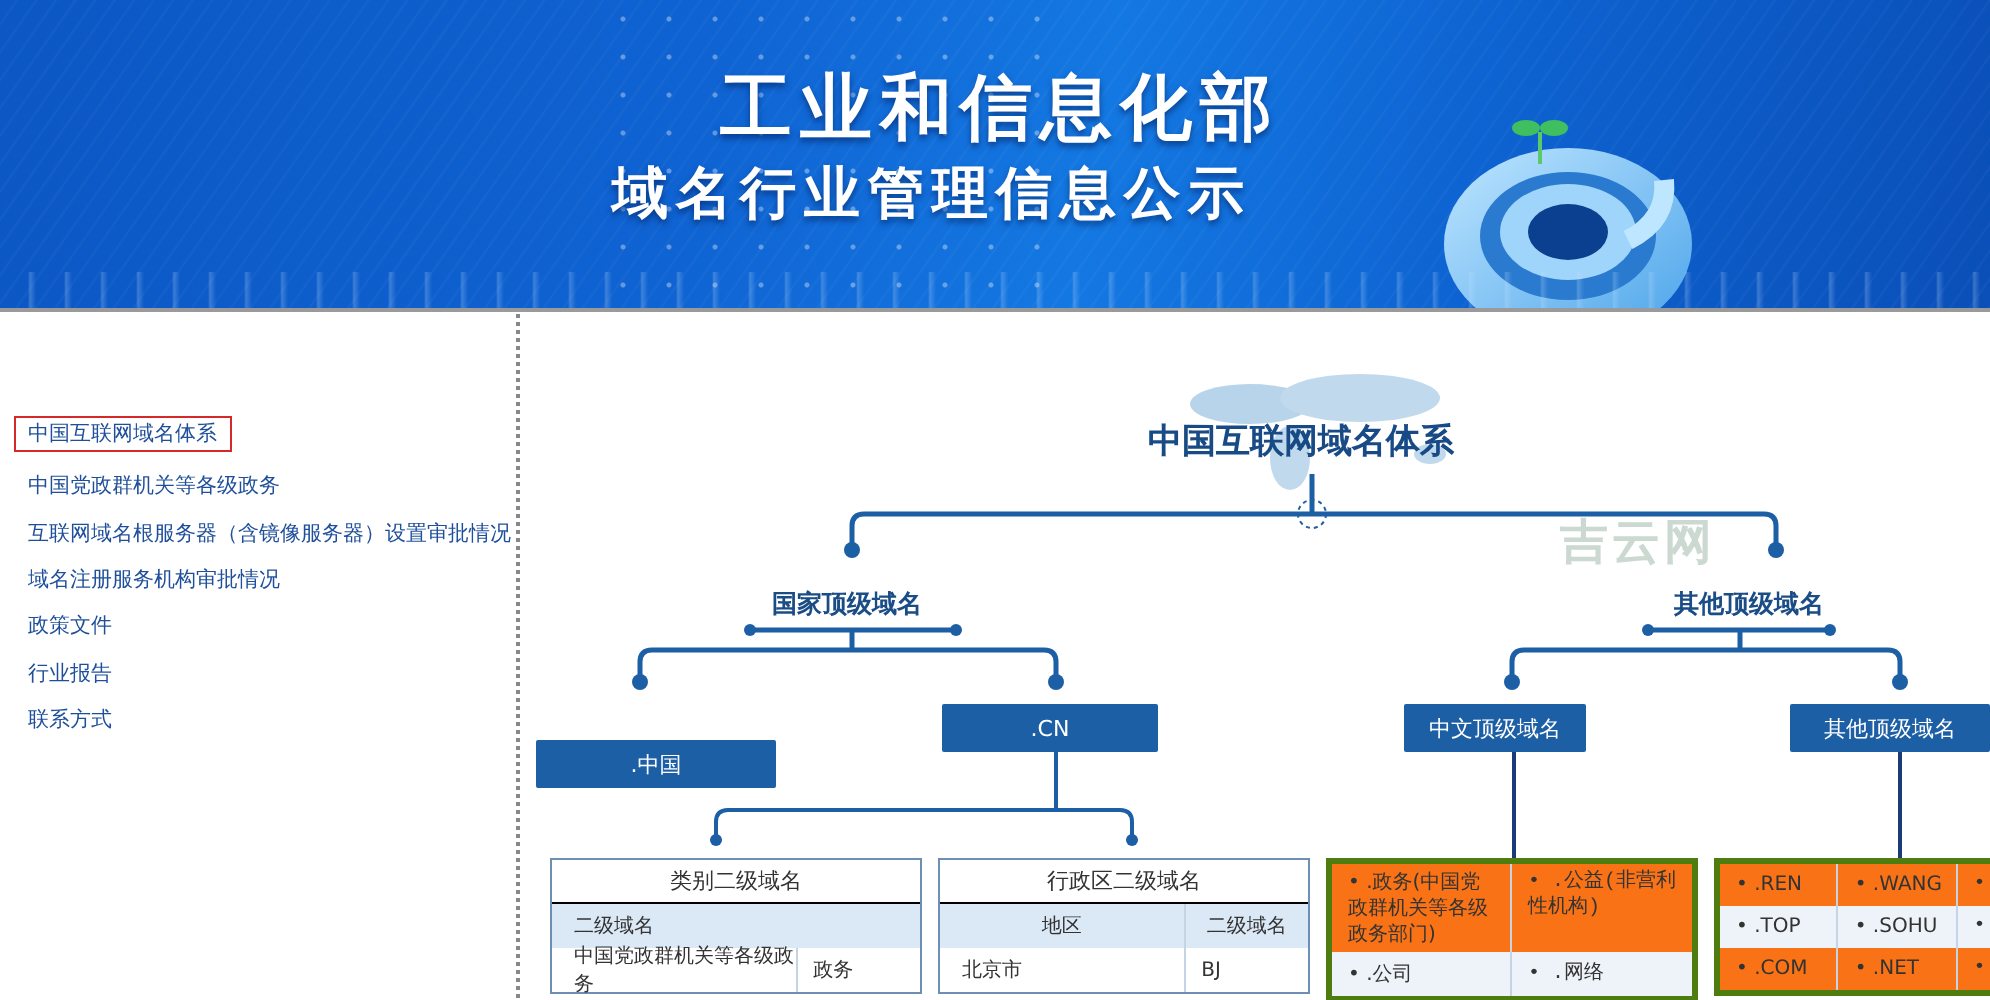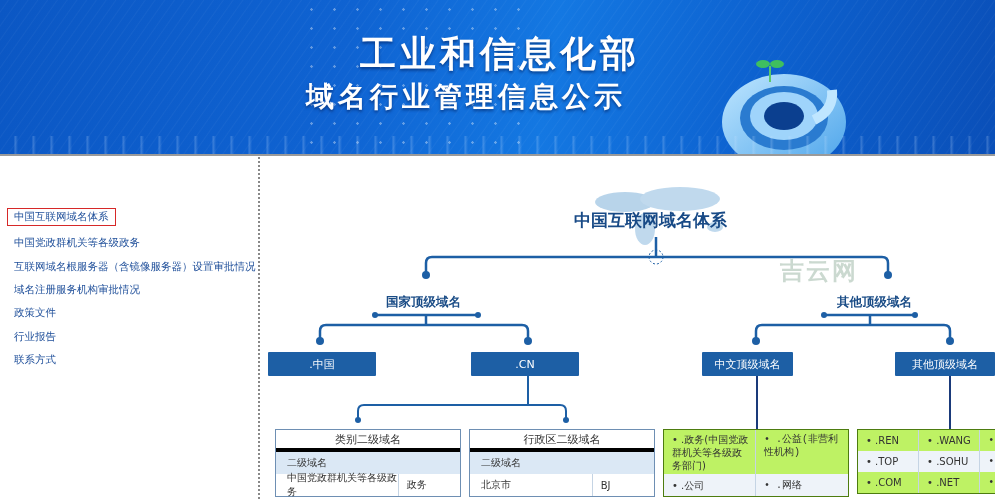--- a/index.html
+++ b/index.html
@@ -36,28 +36,28 @@
   .diagram { position: absolute; left: 0; top: 0; }
 
   .node-title { position: absolute; font-weight: bold; color: #1a4c86; white-space: nowrap; }
   .root-title { left: 314px; top: 52px; font-size: 17px; color: #184a86; }
   .cat-title { font-size: 12.5px; }
 
   .blue-box { position: absolute; height: 24px; background: #1d5fa5; color: #fff; font-size: 11px;
     display: flex; align-items: center; justify-content: center; border-radius: 1px; }
 
   .table { position: absolute; border: 1px solid #6e8fb3; background: #fff; font-size: 10px; color: #333; }
-  .table .t-head { height: 22px; display: flex; align-items: center; justify-content: center; font-size: 11px; color: #333; border-bottom: 4px solid #000000; }
+  .table .t-head { height: 22px; display: flex; align-items: center; justify-content: center; font-size: 11px; color: #333; border-bottom: 1px solid #000000; }
   .table .t-row { display: flex; height: 22px; }
   .table .t-row.sub { background: #dbe8f5; }
   .table .t-cell { display: flex; align-items: center; padding-left: 8px; border-right: 1px solid #c5d4e4; }
   .table .t-cell.center { justify-content: center; padding-left: 0; }
   .table .t-cell:last-child { border-right: none; }
 
-  .list-table { position: absolute; border: 1px solid #4d7c0f; background: #bef264; font-size: 10px; color: #333; }
+  .list-table { position: absolute; border: 3px solid #4d7c0f; background: #f97316; font-size: 10px; color: #333; }
   .list-table .l-row { display: flex; }
   .list-table .l-row.alt { background: #eef3f9; }
   .list-table .l-cell { padding: 3px 6px 3px 8px; border-right: 1px solid #c5d4e4; line-height: 13px; }
   .list-table .l-cell:last-child { border-right: none; font-family: Liberation Mono, monospace; }
 
   .watermark { position: absolute; left: 520px; top: 98px; font-size: 24px; font-weight: bold; color: rgba(140,170,150,0.45); letter-spacing: 2px; }
 </style>
 </head>
 <body>
 
@@ -139,39 +139,40 @@
       <circle cx="306" cy="263" r="3"></circle>
     </g>
   </svg>
 
   <div class="watermark">吉云网</div>
 
   <div class="node-title root-title">中国互联网域名体系</div>
   <div class="node-title cat-title" style="left:126px; top:137px">国家顶级域名</div>
   <div class="node-title cat-title" style="left:577px; top:137px">其他顶级域名</div>
 
-  <div class="blue-box" style="left:8px; top:195px; width:108px">.中国</div>
+  <div class="blue-box" style="left:8px; top:213px; width:120px">.中国</div>
   <div class="blue-box" style="left:211px; top:195px; width:108px">.CN</div>
   <div class="blue-box" style="left:442px; top:195px; width:91px">中文顶级域名</div>
   <div class="blue-box" style="left:635px; top:195px; width:100px">其他顶级域名</div>
 
   <div class="table" style="left:15px; top:272px; width:186px">
     <div class="t-head">类别二级域名</div>
     <div class="t-row sub">
       <div class="t-cell center" style="width:62px">二级域名</div>
     </div>
     <div class="t-row">
       <div class="t-cell" style="width:124px; padding-left:11px">中国党政群机关等各级政务</div>
       <div class="t-cell" style="width:62px">政务</div>
     </div>
   </div>
 
   <div class="table" style="left:209px; top:272px; width:186px">
     <div class="t-head">行政区二级域名</div>
     <div class="t-row sub">
+      <div class="t-cell center" style="width:124px">地区</div>
       <div class="t-cell center" style="width:62px">二级域名</div>
     </div>
     <div class="t-row">
       <div class="t-cell" style="width:124px; padding-left:11px">北京市</div>
       <div class="t-cell" style="width:62px">BJ</div>
     </div>
   </div>
 
   <div class="list-table" style="left:403px; top:272px; width:186px">
     <div class="l-row" style="height:44px">

